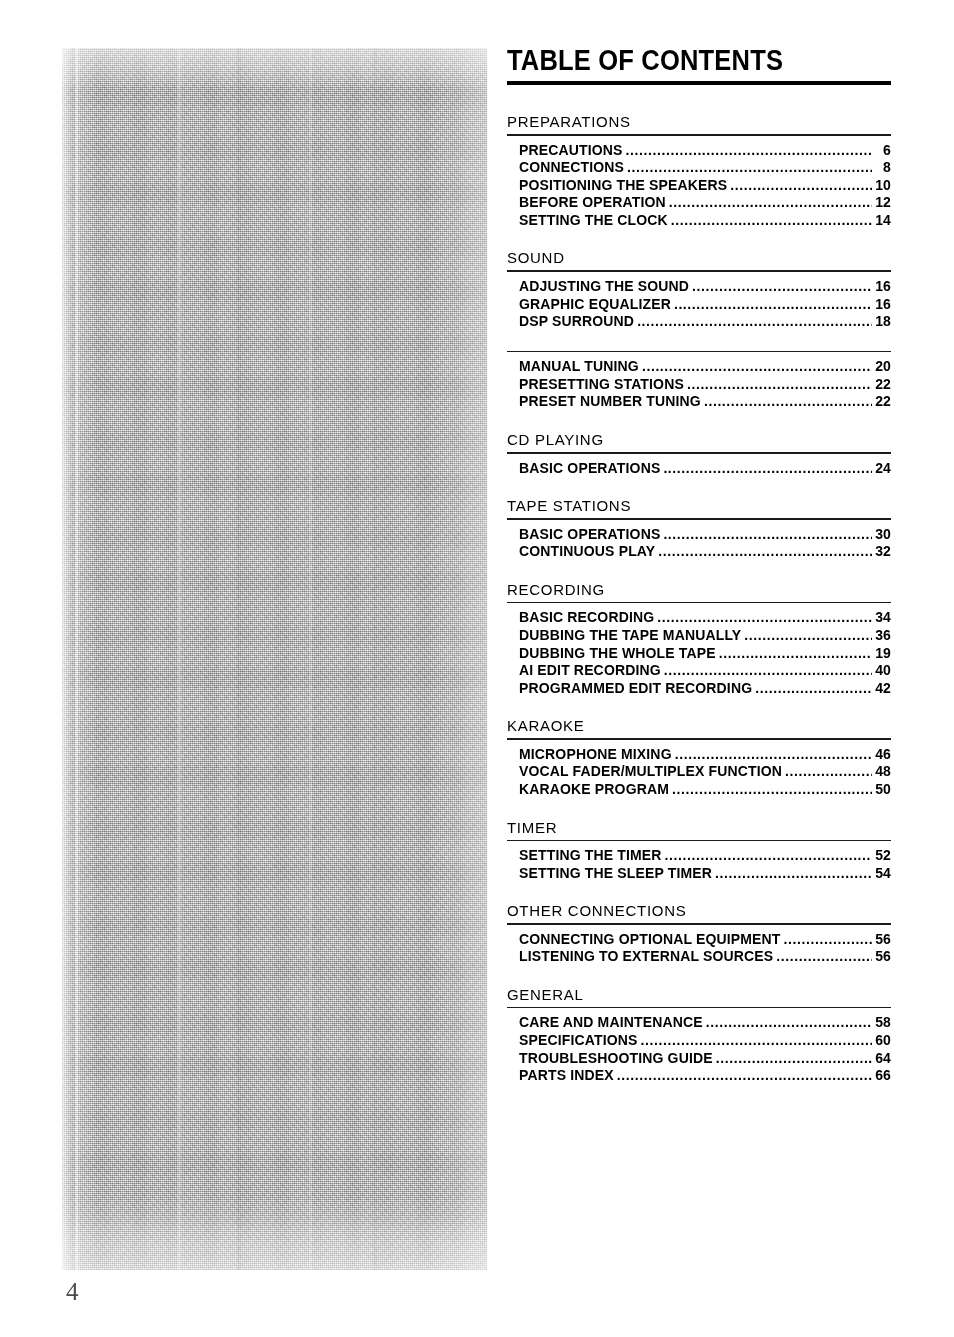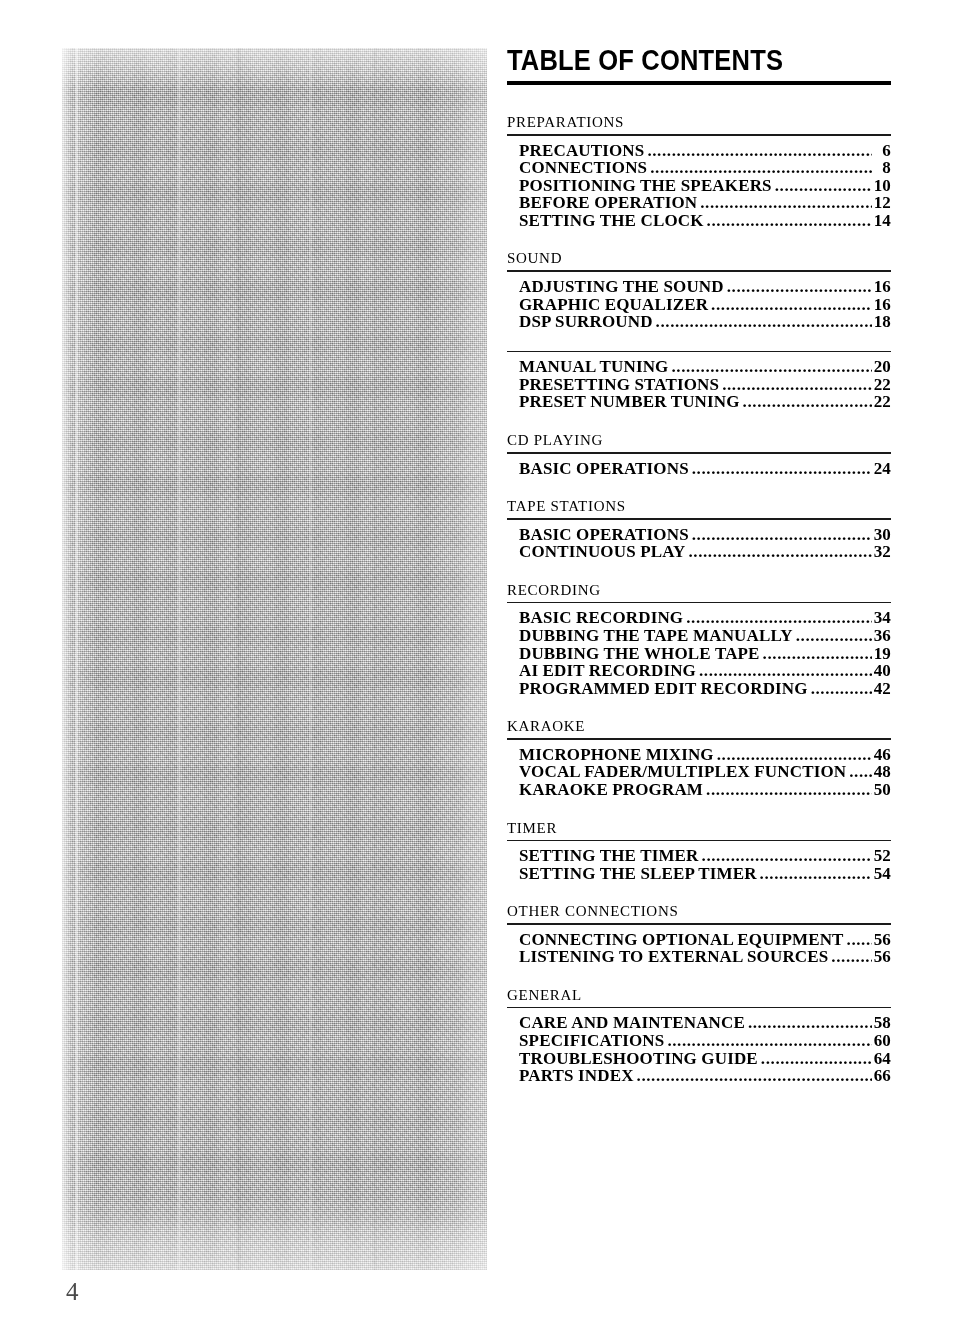--- a/index.html
+++ b/index.html
@@ -104,40 +104,40 @@
     white-space: nowrap;
     margin: 0;
   }
   #title-rule {
     height: 4px;
     background: #000;
     margin-top: 5px;
     margin-bottom: 28px;
   }
 
-  .section { margin-bottom: 0; font-family: Liberation Serif, serif; }
+  .section { margin-bottom: 0; }
   .section-header {
     font-size: 15px;
     font-weight: normal;
     letter-spacing: 0.7px;
     line-height: 18px;
     white-space: nowrap;
   }
   .section-rule {
     height: 1.5px;
     background: #1a1a1a;
     margin-top: 3px;
     margin-bottom: 6px;
   }
 
   .entries { margin: 0 0 20px 0; padding: 0; list-style: none; }
   .entry {
     display: flex;
     align-items: baseline;
-    font-size: 17px;
+    font-size: 14px;
     font-weight: bold;
     letter-spacing: 0.15px;
     line-height: 17.6px;
     padding-left: 12px;
     white-space: nowrap;
   }
   .entry-label { flex: 0 0 auto; }
   .entry-leader {
     flex: 1 1 auto;
     overflow: hidden;

